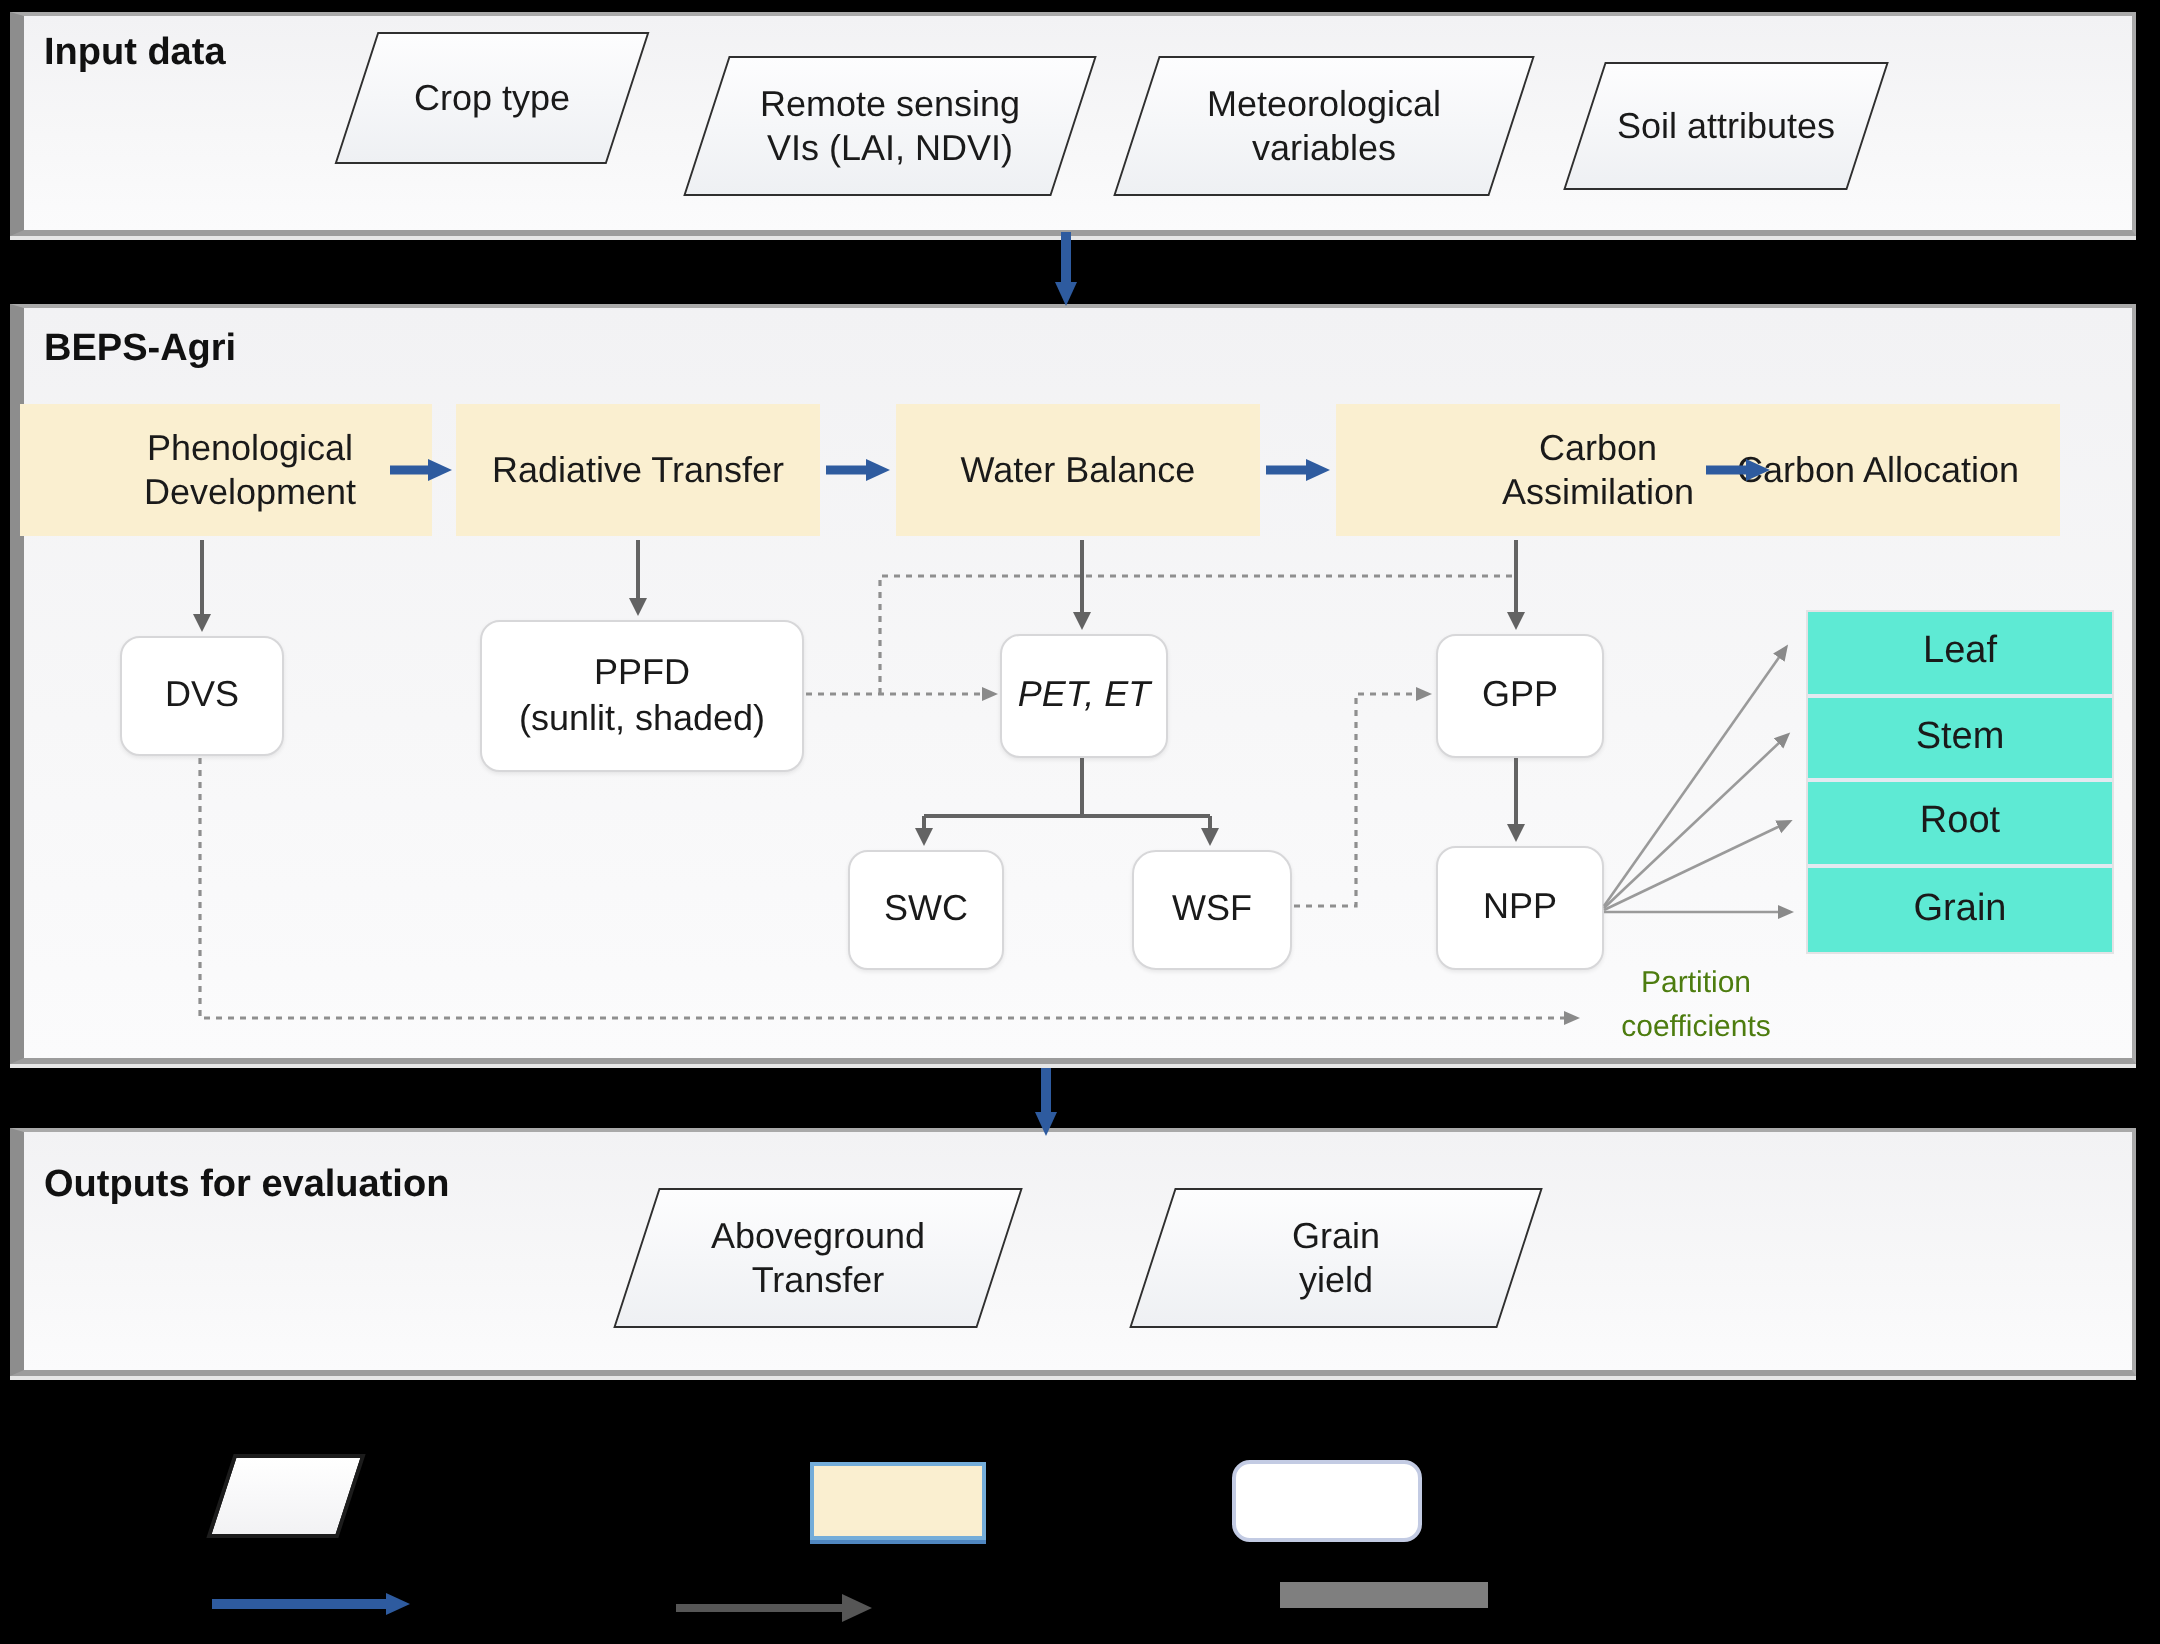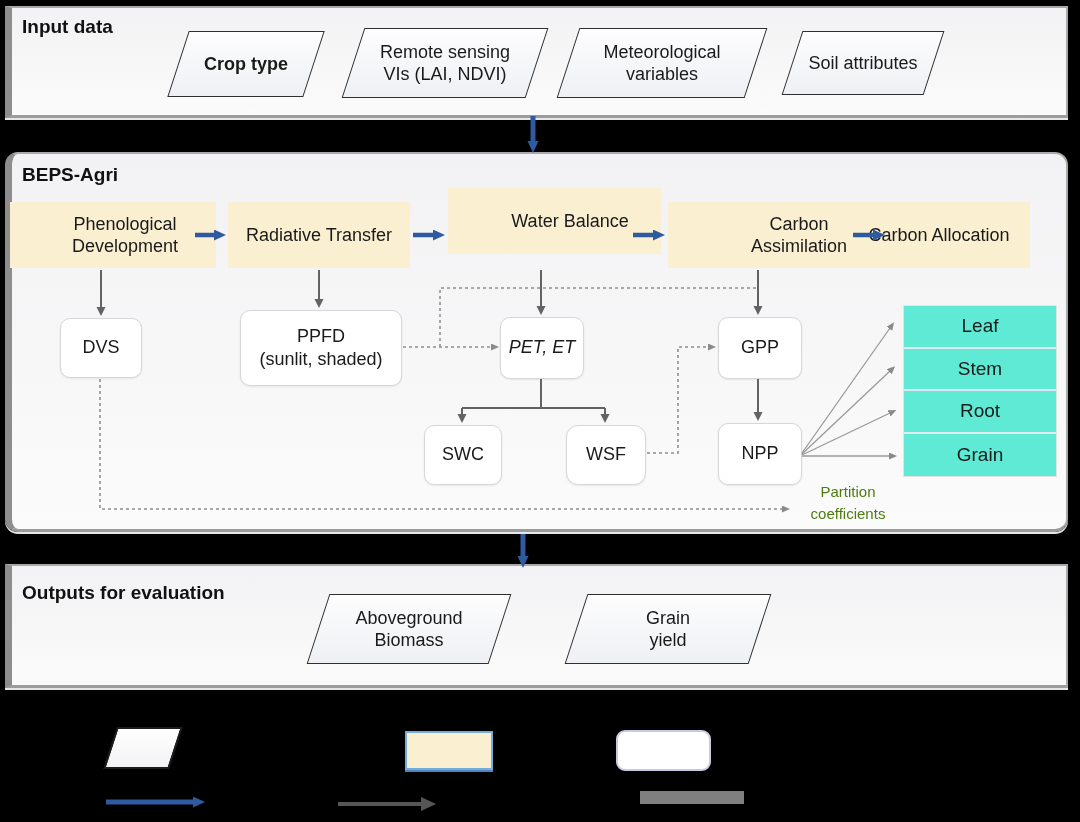--- a/index.html
+++ b/index.html
@@ -59,47 +59,47 @@
   .legend-dashbar{position:absolute;left:640px;top:791px;width:104px;height:13px;background:#7f7f7f;}
 </style>
 </head>
 <body>
 
 <div class="canvas">
 
   <div class="panel" style="top:6px;height:112px;">
     <div class="panel-title" style="left:10px;top:8px;">Input data</div>
   </div>
-  <div class="pgram" style="left:178px;top:31px;width:136px;height:66px;font-weight:bold;">
+  <div class="pgram" style="left:178px;top:16px;width:136px;height:66px;">
     <div class="skin"></div>
     <div class="lbl">Crop type</div>
   </div>
   <div class="pgram" style="left:353px;top:28px;width:184px;height:70px;">
     <div class="skin"></div>
     <div class="lbl">Remote sensing
 VIs (LAI, NDVI)</div>
   </div>
   <div class="pgram" style="left:568px;top:28px;width:188px;height:70px;">
     <div class="skin"></div>
     <div class="lbl">Meteorological
 variables</div>
   </div>
   <div class="pgram" style="left:792px;top:31px;width:142px;height:64px;">
     <div class="skin"></div>
     <div class="lbl">Soil attributes</div>
   </div>
 
-  <div class="panel" style="top:152px;height:380px;border-radius:13px;">
+  <div class="panel" style="top:152px;height:380px;">
     <div class="panel-title" style="left:10px;top:10px;">BEPS-Agri</div>
   </div>
 
   <div class="process" style="left:10px;top:202px;padding-left:24px;">Phenological
 Development</div>
   <div class="process" style="left:228px;top:202px;">Radiative Transfer</div>
-  <div class="process" style="left:448px;top:188px;padding-left:31px;">Water Balance</div>
+  <div class="process" style="left:448px;top:202px;">Water Balance</div>
   <div class="process" style="left:668px;top:202px;padding-left:40px;">Carbon
 Assimilation</div>
   <div class="process" style="left:848px;top:202px;">Carbon Allocation</div>
 
   <div class="node" style="left:60px;top:318px;width:80px;height:58px;">DVS</div>
   <div class="node" style="left:240px;top:310px;width:160px;height:74px;">PPFD
 (sunlit, shaded)</div>
   <div class="node" style="left:500px;top:317px;width:82px;height:60px;font-style:italic;">PET, ET</div>
   <div class="node" style="left:424px;top:425px;width:76px;height:58px;">SWC</div>
   <div class="node" style="left:566px;top:425px;width:78px;height:58px;border-radius:12px;">WSF</div>
@@ -115,21 +115,21 @@
 
   <div class="partition">Partition
 coefficients</div>
 
   <div class="panel" style="top:564px;height:124px;text-align:right;">
     <div class="panel-title" style="left:10px;top:16px;">Outputs for evaluation</div>
   </div>
   <div class="pgram" style="left:318px;top:594px;width:182px;height:70px;">
     <div class="skin"></div>
     <div class="lbl">Aboveground
-Biomass</div>
+Transfer</div>
   </div>
   <div class="pgram" style="left:576px;top:594px;width:184px;height:70px;">
     <div class="skin"></div>
     <div class="lbl">Grain
 yield</div>
   </div>
 
   <div class="legend-pgram">
     <div class="skin"></div>
   </div>

